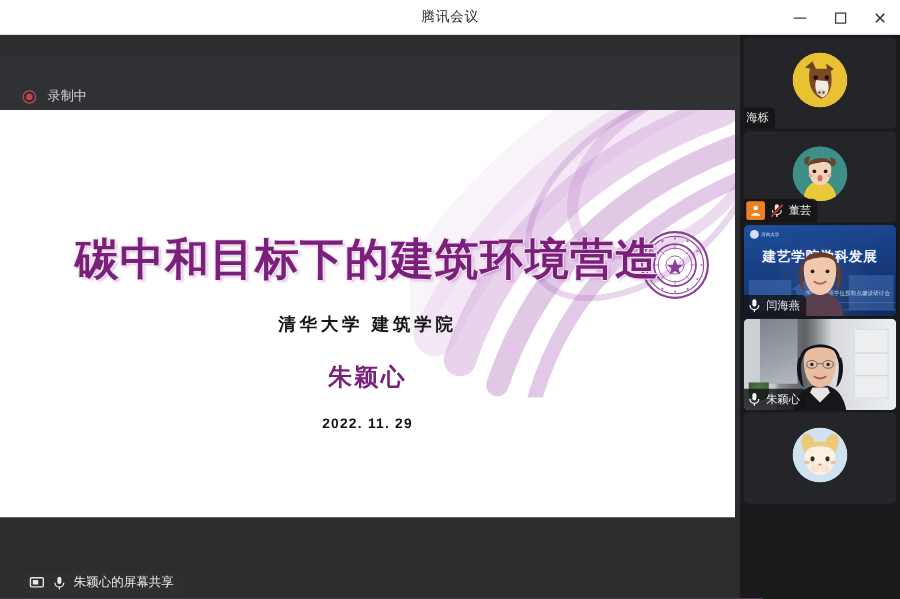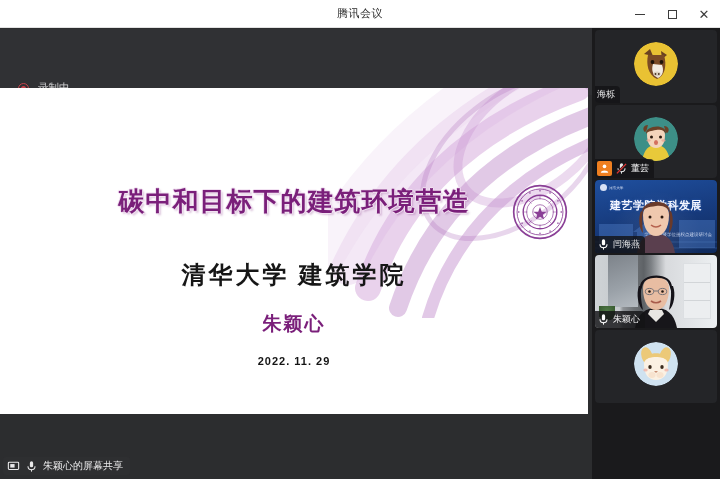--- a/index.html
+++ b/index.html
@@ -44,24 +44,24 @@
   
   .stage {
     position: absolute; top: 28px; left: 0;
     width: 592px; height: 451px;
     background: #2c2d2f;
     overflow: hidden;
   }
 
   
   .rec-strip {
-    position: absolute; top: 1px; left: 0;
+    position: absolute; top: 16px; left: 0;
     width: 592px; height: 66px;
     background: #303134;
-    display: flex; align-items: flex-end;
+    display: flex; align-items: center;
   }
   .rec-indicator {
     display: flex; align-items: center; gap: 9px;
     margin-left: 18px;
   }
   .rec-dot {
     width: 11px; height: 11px; border-radius: 50%;
     border: 1.6px solid #c8414b;
     position: relative;
     flex: none;
@@ -92,33 +92,33 @@
   }
   .slide-inner {
     position: relative;
     width: 100%; height: 100%;
     display: flex; flex-direction: column;
     align-items: center;
     padding-top: 96px;
   }
   .slide-title {
     font-family: "DejaVu Sans", "Liberation Sans", sans-serif;
-    font-size: 26px; font-weight: bold;
+    font-size: 35px; font-weight: bold;
     color: #7a1f7a;
     letter-spacing: 1px;
     text-shadow:
        1px 0 0 #f2e2f2, -1px 0 0 #f2e2f2,
        0 1px 0 #f2e2f2, 0 -1px 0 #f2e2f2,
        2px 2px 2px rgba(120,30,120,0.25);
     white-space: nowrap;
   }
   .slide-affil {
-    margin-top: 40px;
-    font-family: Liberation Serif, serif;
-    font-size: 24px; font-weight: bold;
+    margin-top: 20px;
+    font-family: Liberation Sans, sans-serif;
+    font-size: 14px; font-weight: bold;
     color: #161616;
     letter-spacing: 3px;
     white-space: nowrap;
   }
   .slide-speaker {
     margin-top: 20px;
     font-size: 19px; font-weight: bold;
     color: #7a1f7a;
     letter-spacing: 2px;
   }
@@ -129,21 +129,21 @@
     letter-spacing: 1px;
   }
 
   
   .stage-bottom {
     position: absolute; left: 0; top: 386px;
     width: 592px; height: 65px;
     background: #2c2d2f;
   }
   .share-badge {
-    position: absolute; left: 3px; bottom: 4px;
+    position: absolute; left: 19px; bottom: 4px;
     height: 18px;
     display: flex; align-items: center; gap: 5px;
     padding: 0 7px 0 4px;
     background: #2e2f31;
     border-radius: 3px;
   }
   .share-badge-text { font-size: 10px; color: #e9e9ea; white-space: nowrap; }
 
   
   .filmstrip {

